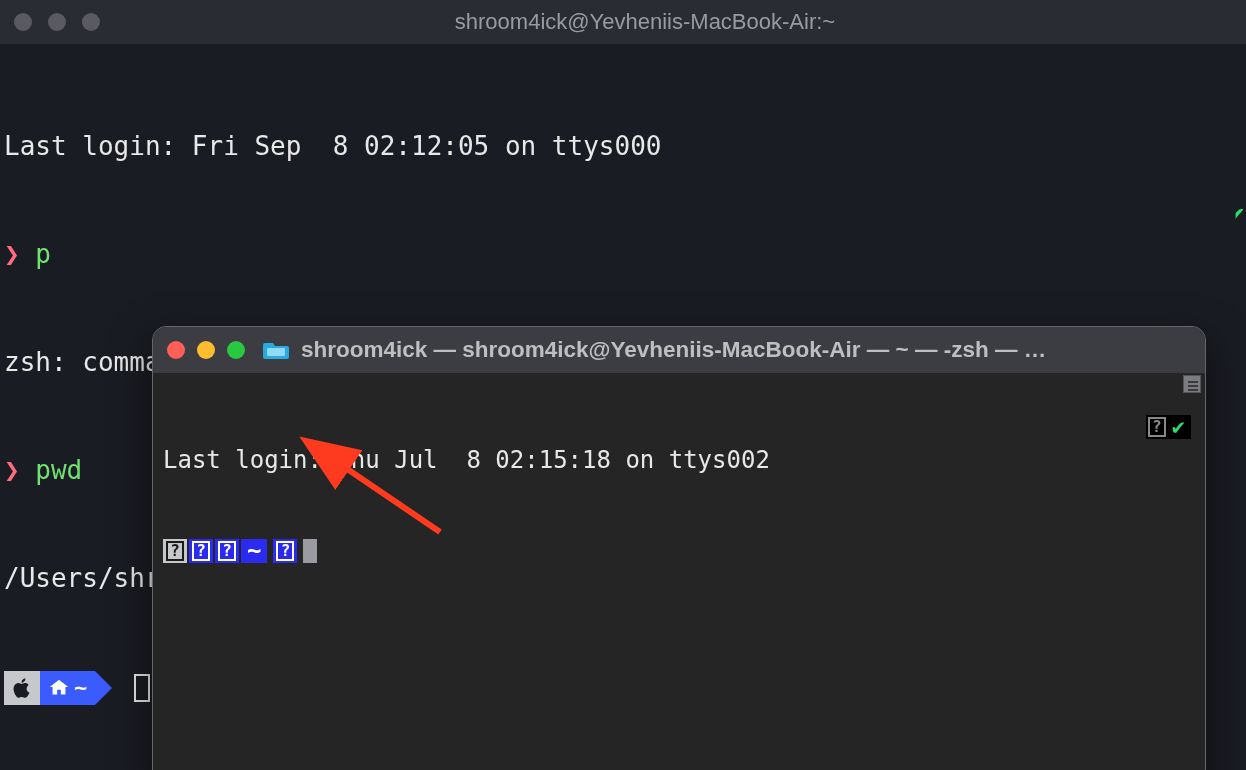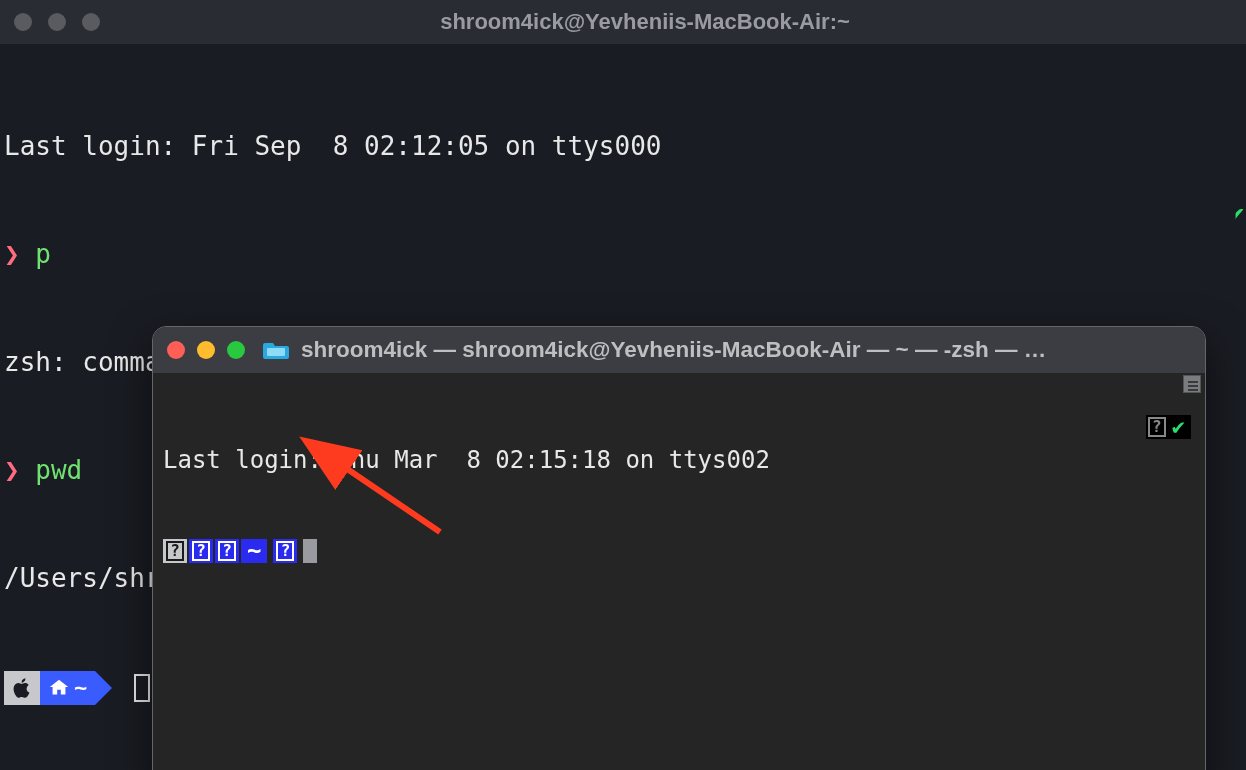--- a/index.html
+++ b/index.html
@@ -21,21 +21,21 @@
     background: #2a2c33;
     padding: 0 10px;
     position: relative;
   }
   .outer-traffic { display: flex; gap: 16px; margin-left: 4px; }
   .dot { width: 18px; height: 18px; border-radius: 50%; }
   .dot.inactive { background: #595b60; }
   .outer-title {
     position: absolute; left: 8px; right: 0; text-align: center;
     font-family: -apple-system, "Helvetica Neue", Arial, sans-serif;
-    font-size: 22px; color: #9a9ba0; font-weight: 700;
+    font-size: 22px; color: #9a9ba0; font-weight: 400;
     pointer-events: none;
     margin-left: 36px;
   }
 
   .outer-body {
     position: absolute; left: 4px; top: 56px; right: 0;
     font-size: 26px; line-height: 36px;
     white-space: pre;
   }
   .line { display: block; }
@@ -175,21 +175,21 @@
           <path fill="#2aa8e0" d="M2 4h8l2 3h12a2 2 0 0 1 2 2v9a2 2 0 0 1-2 2H2a2 2 0 0 1-2-2V6a2 2 0 0 1 2-2z"></path>
           <rect x="4" y="9" width="18" height="8" rx="1" fill="#8edbf7"></rect>
         </svg>
     </span>
     <div class="inner-title">shroom4ick — shroom4ick@Yevheniis-MacBook-Air — ~ — -zsh — …</div>
   </div>
 
   <div class="grip"></div>
 
   <div class="inner-body">
-    <span class="line">Last login: Thu Mar  8 02:15:18 on ttys002</span>
+    <span class="line">Last login: Thu Jul  8 02:15:18 on ttys002</span>
     <span class="line"><span class="pl-inner"><span class="iseg g"><span class="miss dk">?</span></span><span class="iseg b"><span class="miss wh">?</span></span><span class="iseg b"><span class="miss wh">?</span></span><span class="iseg t">~</span><span class="iseg b2"><span class="miss wh">?</span></span></span><span class="caret-inner"></span></span>
 
     <span class="status-right">
       <span class="miss">?</span>
       <span class="ok">✔</span>
     </span>
   </div>
 </div>
 
 <div class="arrow">

